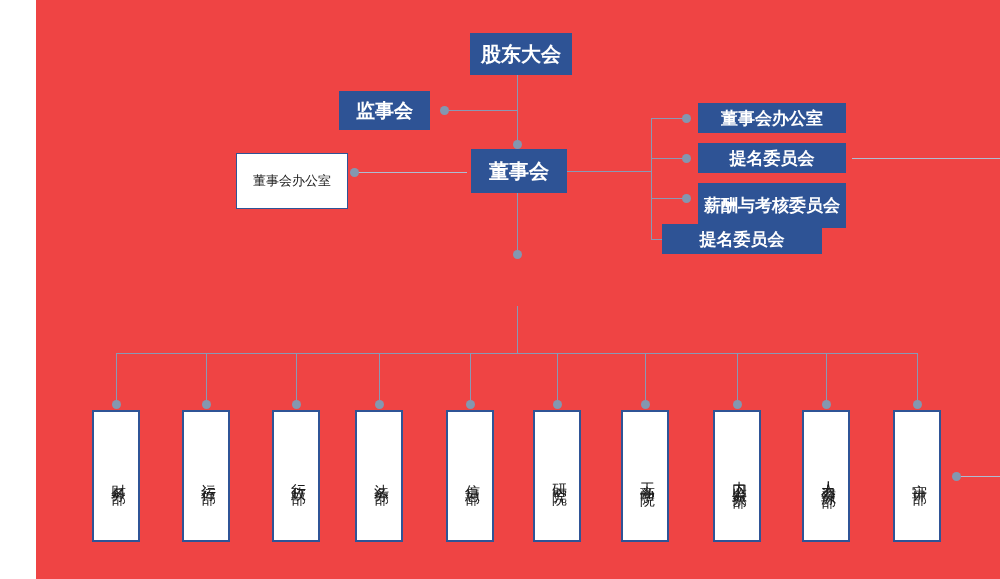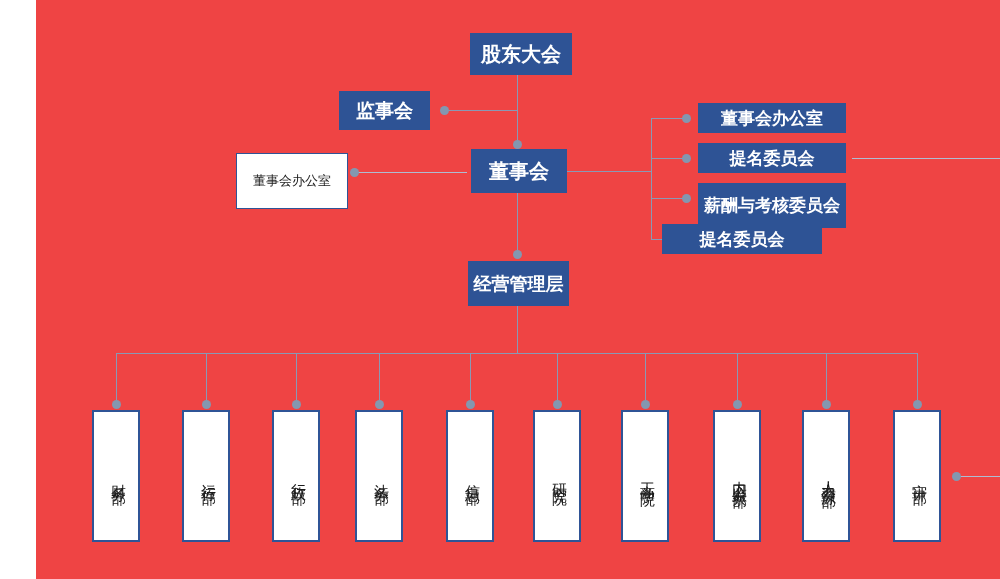--- a/index.html
+++ b/index.html
@@ -117,21 +117,20 @@
   <div class="node outline" style="left:200px; top:153px; width:112px; height:56px; font-size:13px;">董事会办公室</div>
 
   <div class="node" style="left:662px; top:103px; width:148px; height:30px; font-size:17px;">董事会办公室</div>
 
   <div class="node" style="left:662px; top:143px; width:148px; height:30px; font-size:17px;">提名委员会</div>
 
   <div class="node" style="left:662px; top:183px; width:148px; height:45px; font-size:17px;">薪酬与考核委员会</div>
 
   <div class="node" style="left:626px; top:224px; width:160px; height:30px; font-size:17px;">提名委员会</div>
 
-  <div class="node" style="left:432px; top:261px; width:101px; height:45px; font-size:18px;">经营管理层</div>
 
   <div class="dept" style="left:56px;">财务部</div>
   <div class="dept" style="left:146px;">运行部</div>
   <div class="dept" style="left:236px;">行政部</div>
   <div class="dept" style="left:319px;">法务部</div>
   <div class="dept" style="left:410px;">信息部</div>
   <div class="dept" style="left:497px;">研究院</div>
   <div class="dept" style="left:585px;">工商学院</div>
   <div class="dept" style="left:677px;">内卫监察部</div>
   <div class="dept" style="left:766px;">人力资源部</div>

